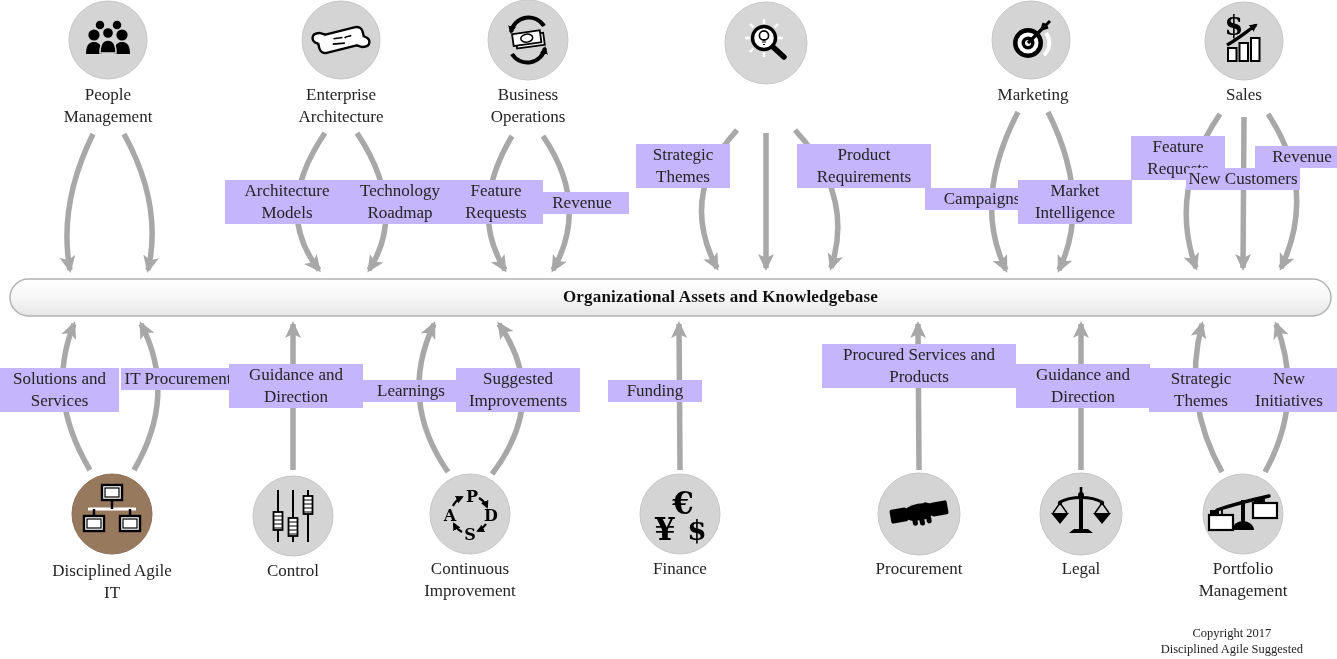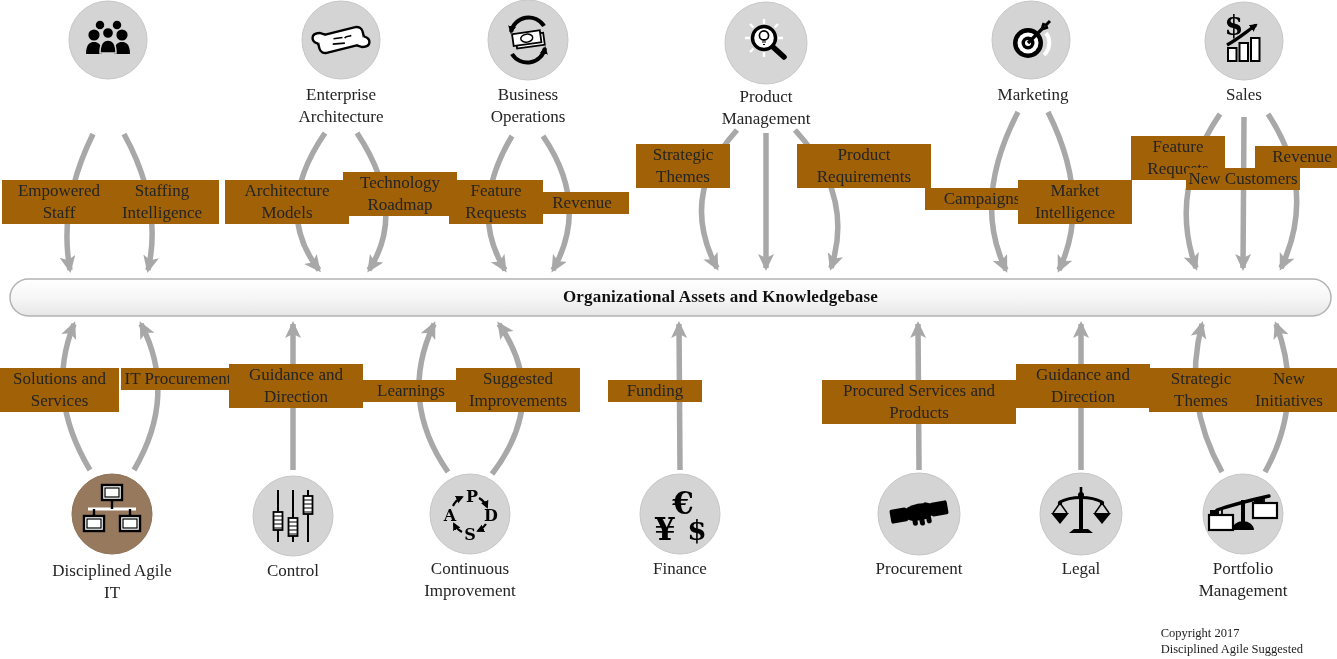--- a/index.html
+++ b/index.html
@@ -1,23 +1,23 @@
 <!DOCTYPE html>
 <html><head>
 <meta charset="utf-8">
 <style>
   html,body{margin:0;padding:0;background:#fff;}
   .stage{position:relative;width:1337px;height:659px;background:#ffffff;overflow:hidden;
          font-family:"Liberation Serif","DejaVu Serif",serif;}
   svg.layer{position:absolute;left:0;top:0;}
   .lbl{position:absolute;font-size:17px;line-height:1.3;color:#242424;text-align:center;}
-  .flow{background:#a16207;padding:0 2px;}
+  .flow{background:#c4b5fd;padding:0 2px;}
   .bar-title{position:absolute;left:16px;top:287px;width:1337px;text-align:center;
              font-weight:bold;font-size:17px;color:#101010;letter-spacing:.2px;margin-left:36px;}
-  .footer{position:absolute;right:34px;top:626px;text-align:left;font-size:12.5px;
+  .footer{position:absolute;right:34px;top:626px;text-align:center;font-size:12.5px;
           line-height:1.25;color:#222;}
   .ic-letter{font:bold 16px "DejaVu Serif",serif;}
   .cur{font-family:"DejaVu Serif",serif;font-weight:bold;}
 </style>
 </head>
 <body>
 
 <div class="stage">
 
 <svg class="layer" width="1337" height="659" viewBox="0 0 1337 659">
@@ -241,47 +241,45 @@
       <rect x="-33" y="-4" width="9" height="5" fill="#000"></rect>
       <rect x="-34" y="1" width="24" height="15" fill="#fff" stroke="#000" stroke-width="2.2"></rect>
       <rect x="11" y="-16" width="9" height="5" fill="#000"></rect>
       <rect x="10" y="-11" width="24" height="15" fill="#fff" stroke="#000" stroke-width="2.2"></rect>
     </g>
   </g>
 </svg>
 
 <div class="bar-title">Organizational Assets and Knowledgebase</div>
 
+<div class="lbl" style="left:48px;top:84px;width:120px">People Management</div>
 <div class="lbl" style="left:276px;top:84px;width:130px">Enterprise Architecture</div>
 <div class="lbl" style="left:468px;top:84px;width:120px">Business Operations</div>
-<div class="lbl" style="left:696px;top:86px;width:140px">Product Management</div>
 <div class="lbl" style="left:973px;top:84px;width:120px">Marketing</div>
 <div class="lbl" style="left:1194px;top:84px;width:100px">Sales</div>
 
-<div class="lbl flow" style="left:2px;top:180px;width:110px">Empowered Staff</div>
-<div class="lbl flow" style="left:105px;top:180px;width:110px">Staffing Intelligence</div>
 <div class="lbl flow" style="left:225px;top:180px;width:120px">Architecture Models</div>
-<div class="lbl flow" style="left:343px;top:172px;width:110px">Technology Roadmap</div>
+<div class="lbl flow" style="left:343px;top:180px;width:110px">Technology Roadmap</div>
 <div class="lbl flow" style="left:449px;top:180px;width:90px">Feature Requests</div>
 <div class="lbl flow" style="left:535px;top:192px;width:90px">Revenue</div>
 <div class="lbl flow" style="left:636px;top:144px;width:90px">Strategic Themes</div>
 <div class="lbl flow" style="left:797px;top:144px;width:130px">Product Requirements</div>
 <div class="lbl flow" style="left:925px;top:188px;width:110px">Campaigns</div>
 <div class="lbl flow" style="left:1018px;top:180px;width:110px">Market Intelligence</div>
 <div class="lbl flow" style="left:1131px;top:136px;width:90px">Feature Requests</div>
 <div class="lbl flow" style="left:1186px;top:168px;width:110px">New Customers</div>
 <div class="lbl flow" style="left:1255px;top:146px;width:90px">Revenue</div>
 
 <div class="lbl flow" style="left:0px;top:368px;width:115px">Solutions and Services</div>
 <div class="lbl flow" style="left:121px;top:368px;width:110px">IT Procurement</div>
 <div class="lbl flow" style="left:229px;top:364px;width:130px">Guidance and Direction</div>
 <div class="lbl flow" style="left:359px;top:380px;width:100px">Learnings</div>
 <div class="lbl flow" style="left:456px;top:368px;width:120px">Suggested Improvements</div>
 <div class="lbl flow" style="left:608px;top:380px;width:90px">Funding</div>
-<div class="lbl flow" style="left:822px;top:380px;width:190px">Procured Services and Products</div>
+<div class="lbl flow" style="left:822px;top:344px;width:190px">Procured Services and Products</div>
 <div class="lbl flow" style="left:1016px;top:364px;width:130px">Guidance and Direction</div>
 <div class="lbl flow" style="left:1149px;top:368px;width:100px">Strategic Themes</div>
 <div class="lbl flow" style="left:1237px;top:368px;width:100px">New Initiatives</div>
 
 <div class="lbl" style="left:52px;top:560px;width:120px">Disciplined Agile IT</div>
 <div class="lbl" style="left:243px;top:560px;width:100px">Control</div>
 <div class="lbl" style="left:400px;top:558px;width:140px">Continuous Improvement</div>
 <div class="lbl" style="left:630px;top:558px;width:100px">Finance</div>
 <div class="lbl" style="left:849px;top:558px;width:140px">Procurement</div>
 <div class="lbl" style="left:1031px;top:558px;width:100px">Legal</div>

